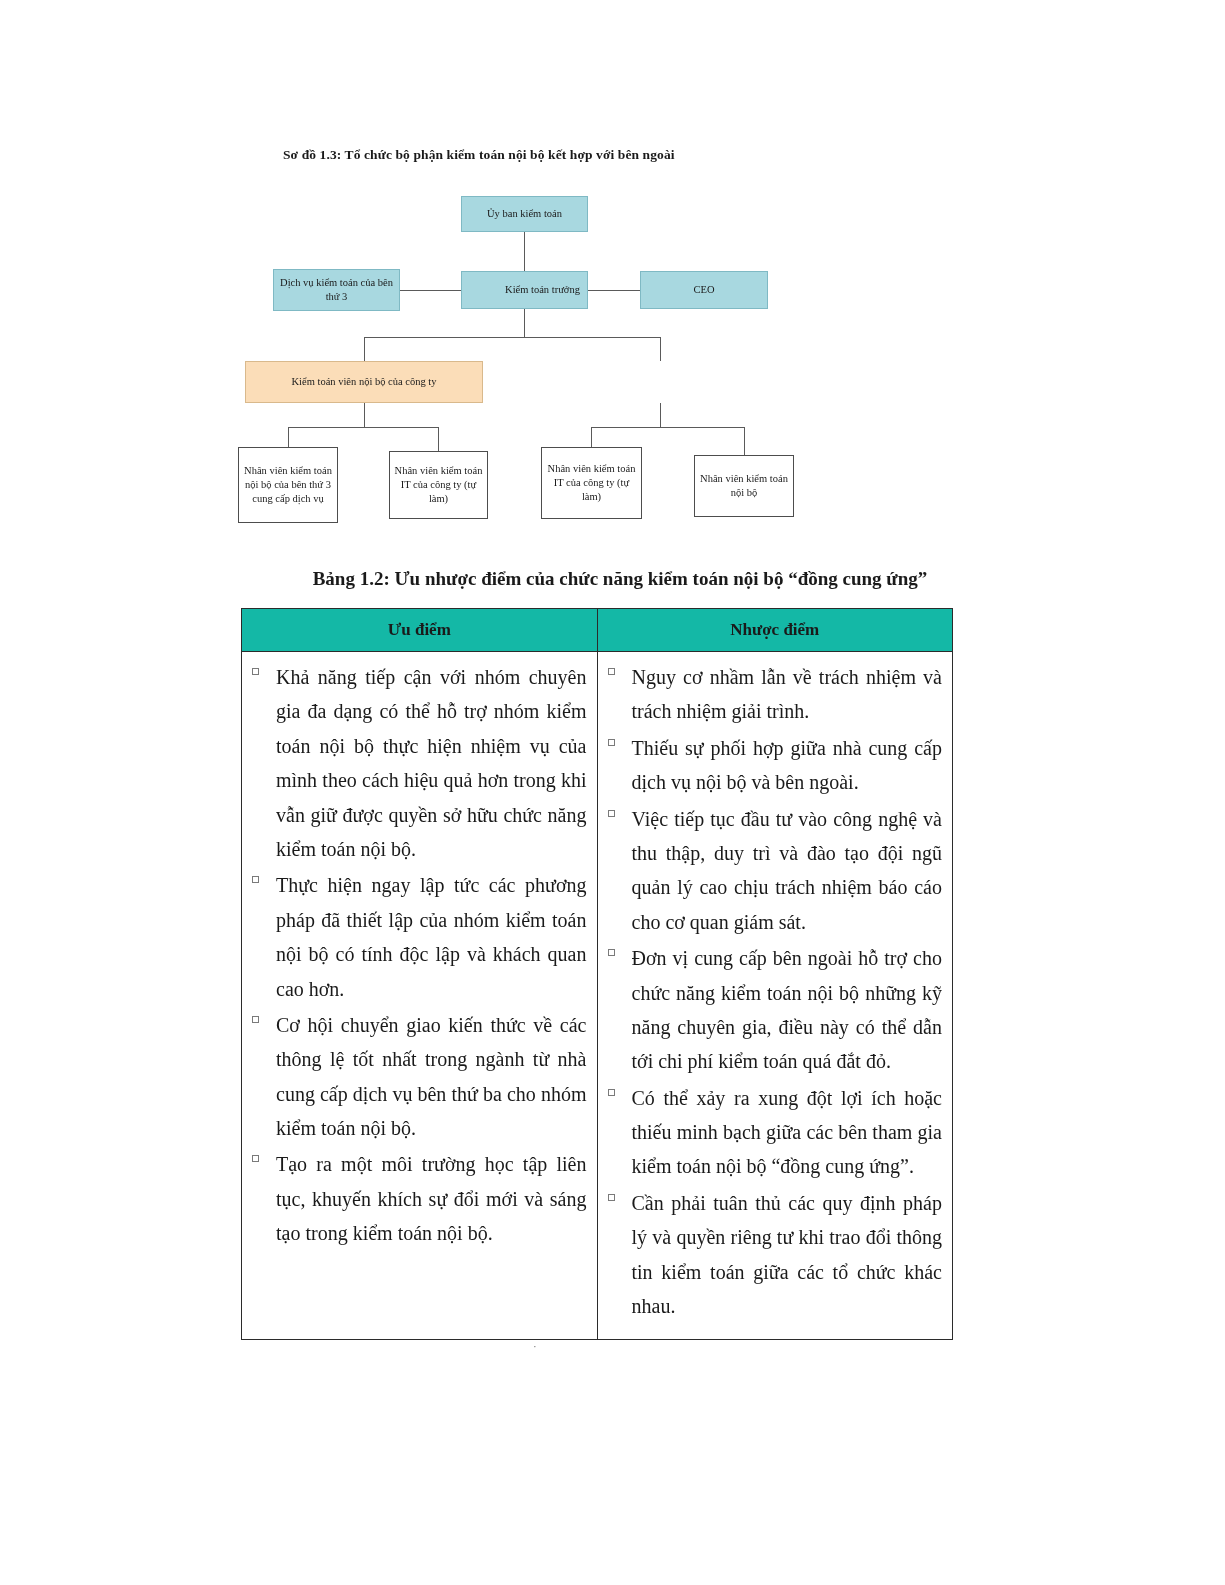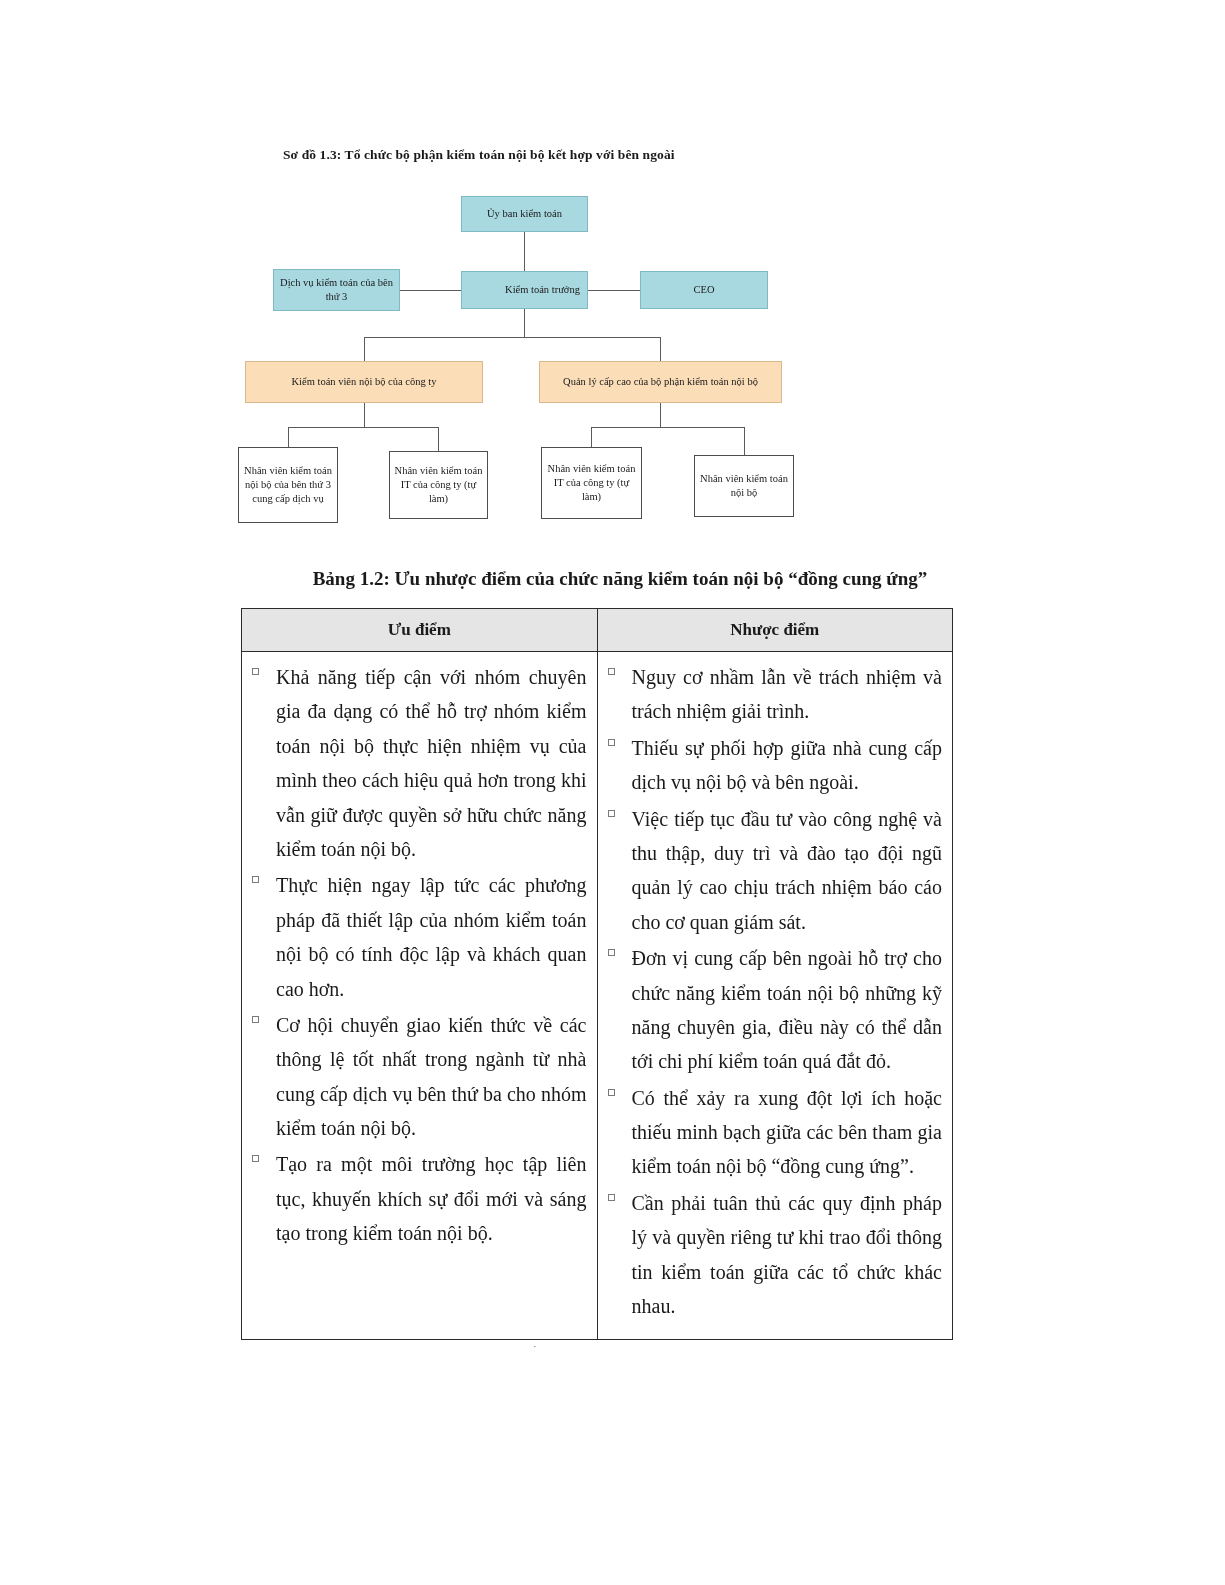--- a/index.html
+++ b/index.html
@@ -84,21 +84,21 @@
     width: 712px;
     border-collapse: collapse;
     table-layout: fixed;
   }
   table.advtable th,
   table.advtable td {
     border: 1px solid #2b2b2b;
     vertical-align: top;
   }
   table.advtable th {
-    background: #e5e5e5;
+    background: #14b8a6;
     font-size: 17px;
     font-weight: bold;
     height: 40px;
     text-align: center;
     vertical-align: middle;
   }
   table.advtable td {
     padding: 8px 10px 14px 8px;
   }
   ul.bullets {
@@ -161,21 +161,20 @@
   <div class="line v" style="left:660px; top:396px; height:24px;"></div>
   <div class="line h" style="left:591px; top:420px; width:153px;"></div>
   <div class="line v" style="left:591px; top:420px; height:20px;"></div>
   <div class="line v" style="left:744px; top:420px; height:28px;"></div>
 
   <div class="node blue n-uybkt">Ủy ban kiểm toán</div>
   <div class="node blue n-dvkt">Dịch vụ kiểm toán của bên thứ 3</div>
   <div class="node blue n-ktt">Kiểm toán trưởng</div>
   <div class="node blue n-ceo">CEO</div>
   <div class="node orange n-ktvnb">Kiểm toán viên nội bộ của công ty</div>
-  <div class="node orange n-qlcc">Quản lý cấp cao của bộ phận kiểm toán nội bộ</div>
   <div class="node white n-nv1">Nhân viên kiểm toán nội bộ của bên thứ 3 cung cấp dịch vụ</div>
   <div class="node white n-nv2">Nhân viên kiểm toán IT của công ty (tự làm)</div>
   <div class="node white n-nv3">Nhân viên kiểm toán IT của công ty (tự làm)</div>
   <div class="node white n-nv4">Nhân viên kiểm toán nội bộ</div>
 </div>
 
 <div class="table-title">Bảng 1.2: Ưu nhược điểm của chức năng kiểm toán nội bộ “đồng cung ứng”</div>
 
 <table class="advtable">
   <colgroup>

